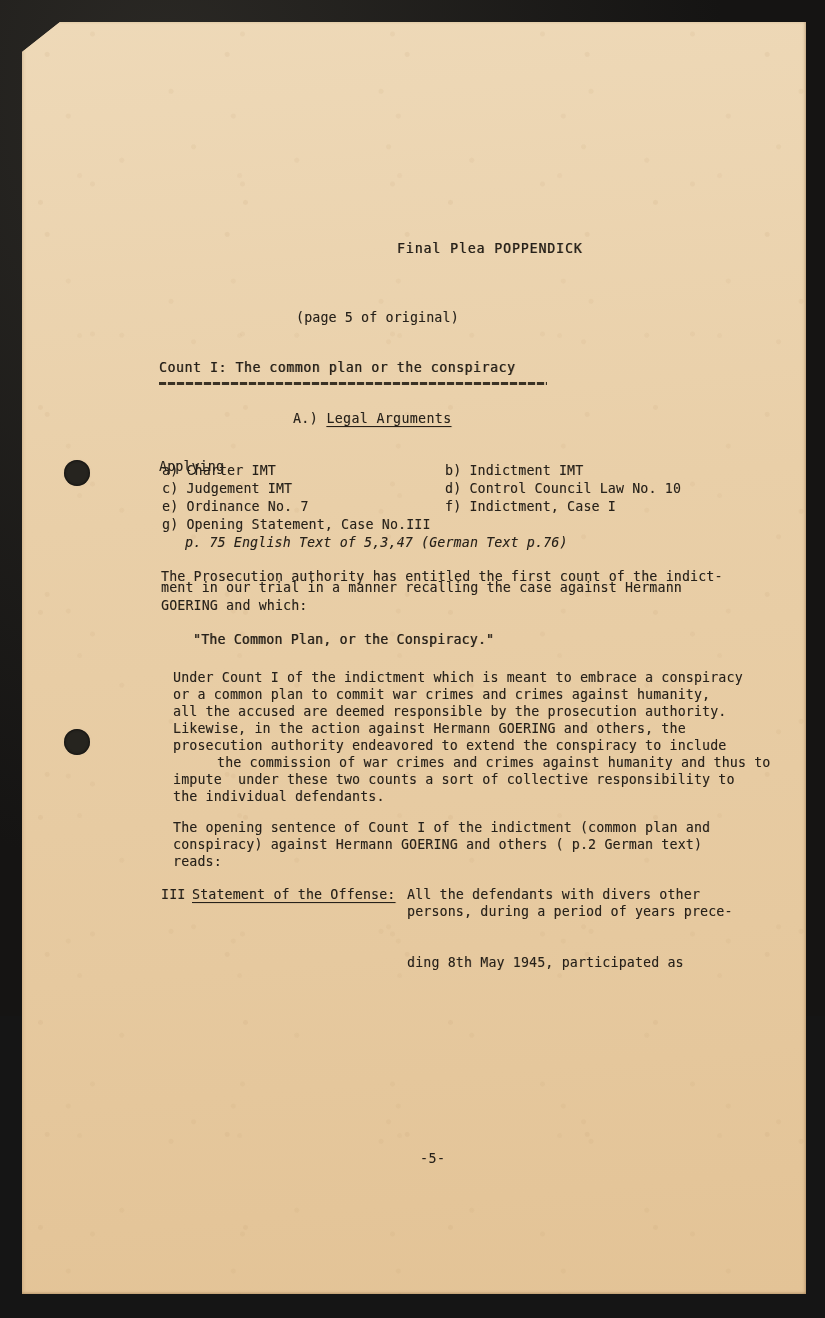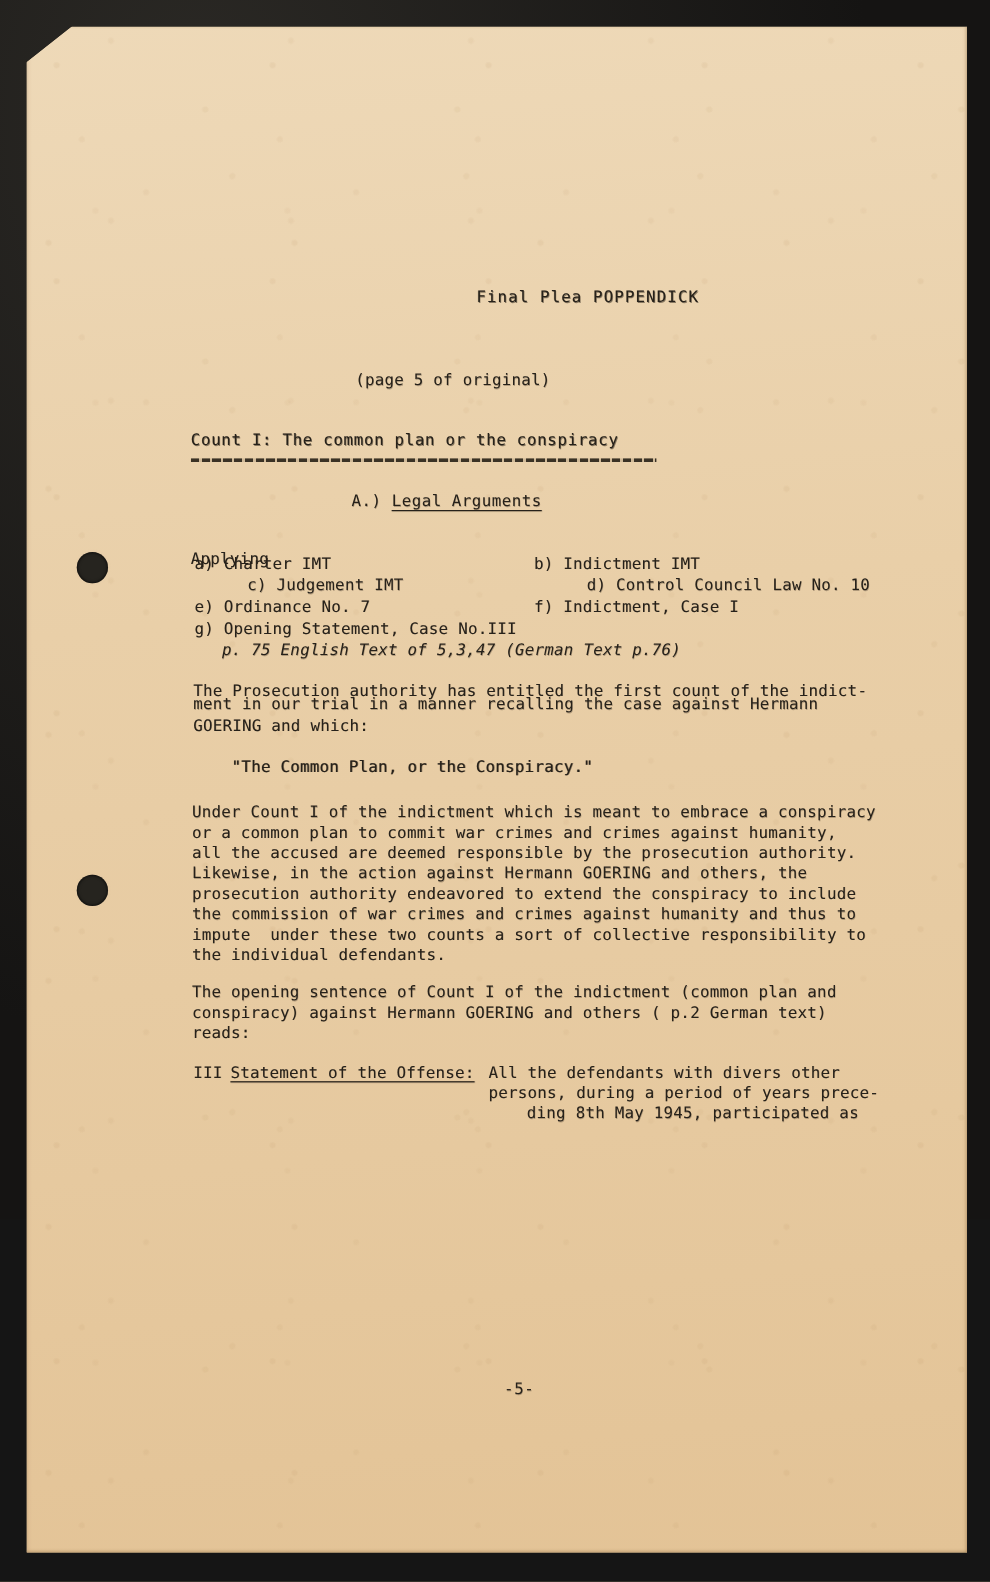--- a/index.html
+++ b/index.html
@@ -117,43 +117,43 @@
         #2b2419 0px, #2b2419 7px,
         rgba(43,36,25,0.15) 7px, rgba(43,36,25,0.15) 9px);
     opacity: .92;
   }
 
   .secA       { left: 271px; top: 388px; letter-spacing: 0.4px; }
   .applying   { left: 137px; top: 436px; }
 
   .li         { left: 140px; }
   .ri         { left: 423px; }
-  .r1 { top: 440px; } .r2 { top: 458px; margin-left: 44px; } .r3 { top: 476px; }
+  .r1 { top: 440px; } .r2 { top: 458px; } .r3 { top: 476px; }
   .r4 { top: 494px; text-align: right; } .r5 { top: 512px; left: 163px; font-style: italic; }
 
   
   .ot1 { left: 139px; top: 546px; }
   .ot2 { left: 139px; top: 557px; }
   .ot3 { left: 139px; top: 575px; }
 
   .quoteline  { left: 171px; top: 609px; }
 
-  .para       { left: 138px; text-align: right; }
+  .para       { left: 151px; text-align: right; }
   .p1 { top: 647px; } .p2 { top: 664px; } .p3 { top: 681px; }
-  .p4 { top: 698px; } .p5 { top: 715px; } .p6 { top: 732px; }
+  .p4 { top: 698px; } .p5 { top: 715px; } .p6 { top: 732px; margin-left: 44px; }
   .p7 { top: 749px; } .p8 { top: 766px; }
 
   .q1 { top: 797px; } .q2 { top: 814px; } .q3 { top: 831px; }
 
   .st-num   { left: 139px; top: 864px; }
   .st-head  { left: 170px; top: 864px; text-decoration: underline;
               text-underline-offset: 3px; text-decoration-thickness: 1.2px; }
   .st-body1 { left: 385px; top: 864px; }
   .st-body2 { left: 385px; top: 881px; }
-  .st-body3 { left: 385px; top: 898px; margin-left: 32px; }
+  .st-body3 { left: 385px; top: 932px; }
   .u {
     text-decoration: underline;
     text-underline-offset: 3px;
     text-decoration-thickness: 1.2px;
   }
 
   .folio { left: 398px; top: 1128px; letter-spacing: 0.5px; }
 
   
   .heavy { text-shadow: 0.6px 0.4px 0 rgba(35,27,17,0.5), -0.3px 0 0 rgba(35,27,17,0.22); }

